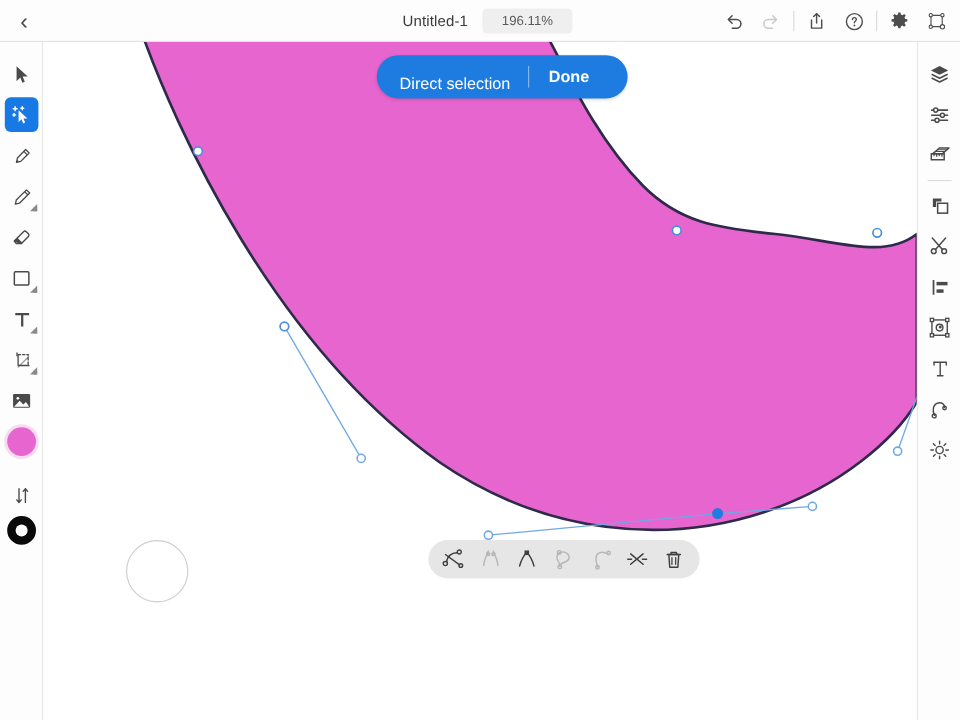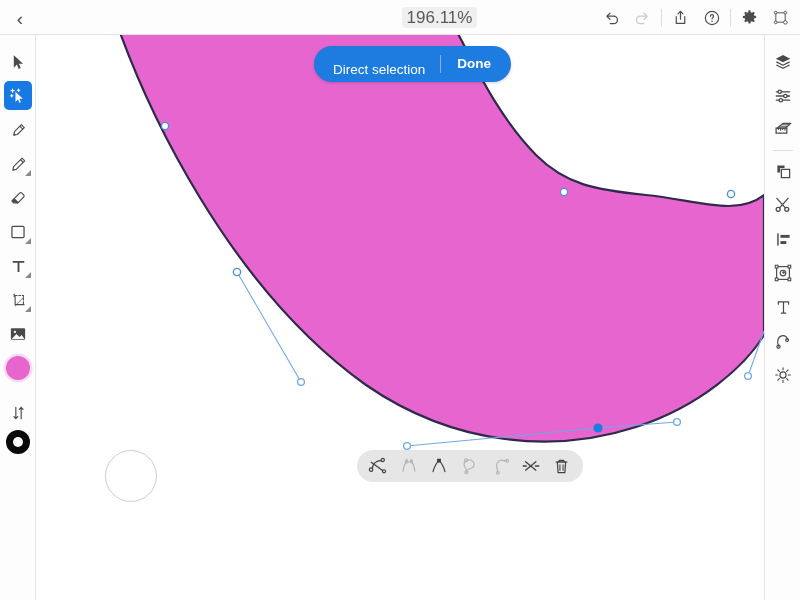--- a/index.html
+++ b/index.html
@@ -25,21 +25,21 @@
   }
   #doc-title{
     position:absolute;left:300px;top:0;width:90px;height:35px;
     display:flex;align-items:center;justify-content:flex-end;
     font-size:12.5px;color:#3b3b3b;letter-spacing:.1px;
   }
   #zoom-pill{
     position:absolute;left:402px;top:7px;width:75px;height:21px;
     background:#efeff0;border-radius:4px;
     display:flex;align-items:center;justify-content:center;
-    font-size:17px;color:#5a5a5a;cursor:pointer;
+    font-size:11px;color:#5a5a5a;cursor:pointer;
   }
   #top-right{
     position:absolute;right:4px;top:0;height:35px;
     display:flex;align-items:center;gap:0px;
   }
   .tbtn{
     width:31px;height:35px;display:flex;align-items:center;justify-content:center;
     cursor:pointer;color:#4d4d4d;
   }
   .tbtn.disabled{color:#c9c9c9;cursor:default;}
@@ -104,21 +104,21 @@
     display:flex;align-items:center;
     box-shadow:0 1px 3px rgba(0,0,0,.18);
   }
   #mode-label{
     padding:0 15px 0 19px;color:#fff;font-size:13.5px;line-height:1;
     cursor:pointer;
     margin-top:11px;
   }
   #pill-sep{width:1px;height:18px;background:#7fb4ee;}
   #done-label{
-    padding:0 20px 0 16px;color:#fff;font-size:13.5px;font-weight:bold;line-height:1;
+    padding:0 32px 0 16px;color:#fff;font-size:13.5px;font-weight:bold;line-height:1;
     cursor:pointer;
   }
 
   
   #pathbar{
     position:absolute;left:357px;top:450px;width:226px;height:32px;
     background:#e6e6e6;border-radius:16px;
     display:flex;align-items:center;justify-content:space-around;
     padding:0 6px;box-sizing:border-box;
   }
@@ -138,20 +138,21 @@
 <body>
 
 <div id="app">
 
   <div id="topbar">
 
     <div id="back-btn">
       <span>‹</span>
     </div>
 
+    <div id="doc-title">Untitled-1</div>
 
     <div id="zoom-pill">
       <span>196.11%</span>
     </div>
 
     <div id="top-right">
 
       <div class="tbtn">
         <svg width="17" height="17" viewBox="0 0 20 20" fill="none">
           <path d="M5.5 8.5h7.2a4.3 4.3 0 0 1 0 8.6H8.5" stroke="currentColor" stroke-width="1.5" stroke-linecap="round" stroke-linejoin="round"></path>

